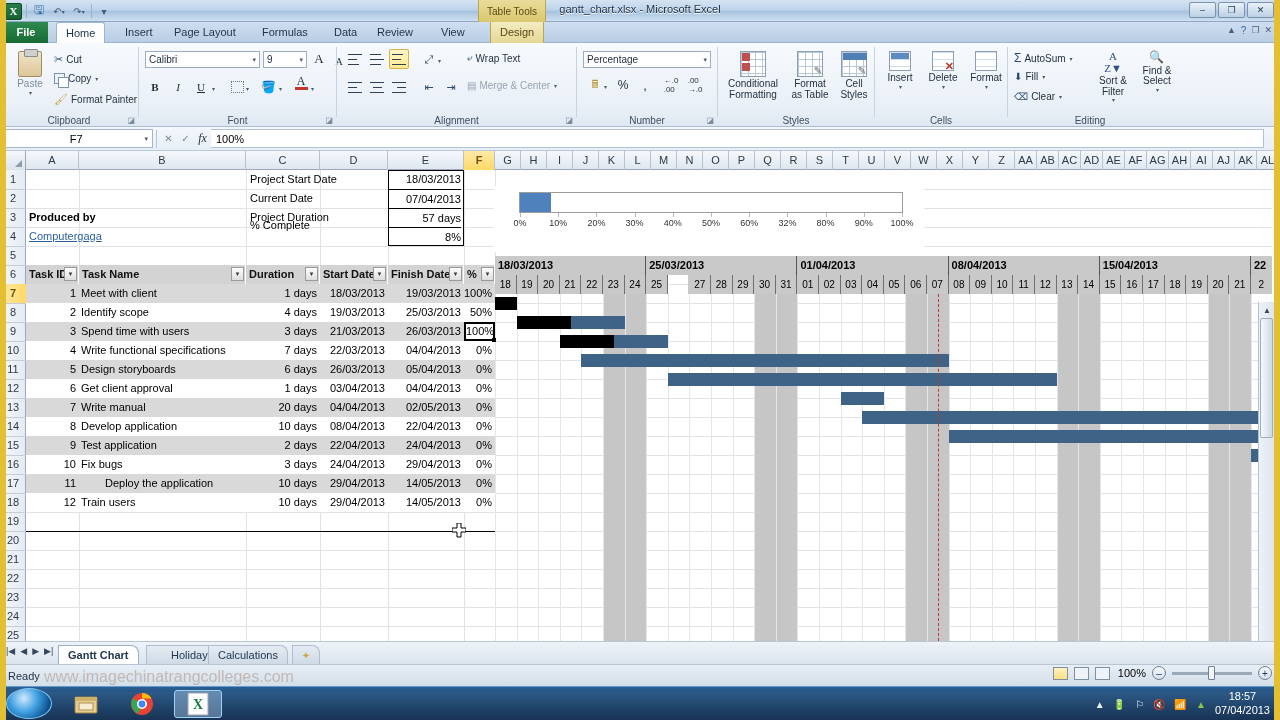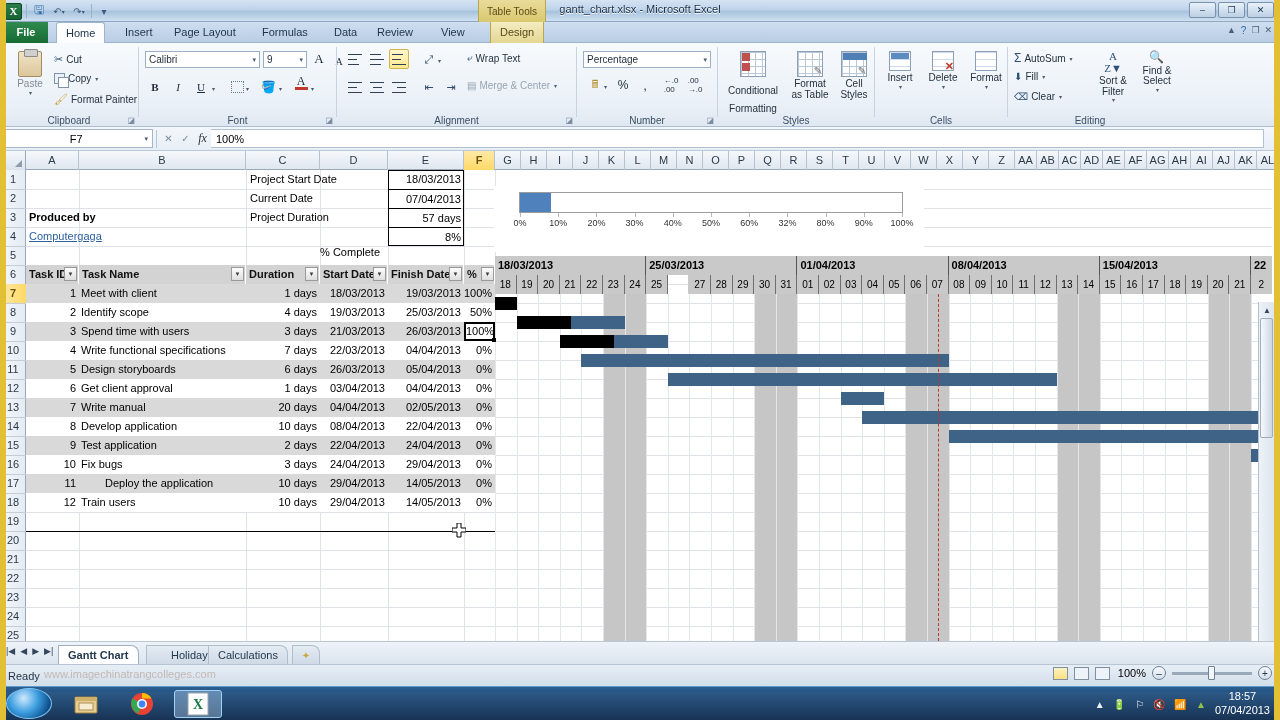--- a/index.html
+++ b/index.html
@@ -268,21 +268,21 @@
     font-size:11px; color:#22384f; background:linear-gradient(to bottom,#e4ebf3,#cfdae6);
     border:1px solid #b0bdca; border-bottom:none; border-radius:0 8px 0 0;
   }
   .sheettab.active { background:#fff; font-weight:bold; border-color:#9fb0c1; }
 
   .statusbar {
     position:absolute; left:0; top:664px; width:1280px; height:22px;
     background:linear-gradient(to bottom,#e7eef6,#d3dee9); border-top:1px solid #b7c5d3;
     display:flex; align-items:center; font-size:11px; color:#1f3147;
   }
-  .wm { position:absolute; left:44px; top:668px; font-size:11px; color:#b9a9a0; opacity:.75; }
+  .wm { position:absolute; left:44px; top:668px; font-size:16px; color:#b9a9a0; opacity:.75; }
   .sb-right { position:absolute; right:8px; top:666px; display:flex; align-items:center; gap:6px; }
   .vbtn { width:15px; height:13px; border:1px solid #7f90a2; background:#eef3f9; }
   .vbtn.active{ background:linear-gradient(to bottom,#fff1c0,#ffdf83); }
   .zslider { width:80px; height:3px; background:#9aa9b8; position:relative; }
   .zthumb { position:absolute; left:36px; top:-6px; width:7px; height:14px; background:#f2f6fa;
     border:1px solid #6f8093; border-radius:1px; }
   .zbtn { width:14px; height:14px; border:1px solid #6f8093; border-radius:50%;
     background:linear-gradient(to bottom,#f7fafd,#d5dfea); display:flex; align-items:center;
     justify-content:center; font-size:10px; color:#26394e; }
 
@@ -512,21 +512,21 @@
       </div>
       <div class="fbtn" style="left:108px;top:32px;font-size:8px;">
         <span>.00<br>→.0</span>
       </div>
       <div class="glabel">Number</div>
       <div class="gdiag">◪</div>
     </div>
     <div class="gsep" style="left:717px;"></div>
 
     <div class="rgroup" style="left:718px;width:156px;">
-      <div class="bigbtn" style="left:4px;top:8px;width:62px;gap:7px;">
+      <div class="bigbtn" style="left:4px;top:8px;width:62px;">
         <span class="ic sty-ic sty-grid">
           <span class="red-cell"></span>
             <span class="red-cell2"></span>
         </span>
         <span>Conditional</span>
         <span>Formatting</span>
       </div>
       <div class="bigbtn" style="left:68px;top:8px;width:48px;">
         <span class="ic sty-ic sty-grid">
             <span class="pen">✎</span>
@@ -725,21 +725,21 @@
           <div class="gline-v" style="left: 469px; height: 471px;"></div>
         </div>
 
 
       <div class="cell prod-by" style="left:3px;top:38px;width:120px;height:19px;">Produced by</div>
       <div class="cell link" style="left:3px;top:57px;width:120px;height:19px;">Computergaga</div>
 
       <div class="cell" style="left:224px;top:0px;width:130px;height:19px;">Project Start Date</div>
       <div class="cell" style="left:224px;top:19px;width:130px;height:19px;">Current Date</div>
       <div class="cell" style="left:224px;top:38px;width:130px;height:19px;">Project Duration</div>
-      <div class="cell" style="left:224px;top:73px;width:130px;height:19px;text-align:right;">% Complete</div>
+      <div class="cell" style="left:224px;top:46px;width:130px;height:19px;">% Complete</div>
 
       <div class="boxed" style="position:absolute;left:362px;top:0px;width:76px;height:76px;border:1px solid #000;"></div>
       <div class="cell r" style="left:362px;top:0px;width:73px;height:19px;">18/03/2013</div>
       <div class="cell r" style="left:362px;top:19px;width:73px;height:19px;border-top:1px solid #000;">07/04/2013</div>
       <div class="cell r" style="left:362px;top:38px;width:73px;height:19px;border-top:1px solid #000;">57 days</div>
       <div class="cell r" style="left:362px;top:57px;width:73px;height:19px;border-top:1px solid #000;">8%</div>
 
       <div class="pchart" style="left:468px;top:16px;width:430px;height:66px;">
         <div class="pc-plot" style="left:25px;top:6px;width:384px;height:21px;"></div>
         <div class="pc-fill" id="pcfill" style="left: 26px; top: 7px; height: 19px; width: 30.56px;"></div>

